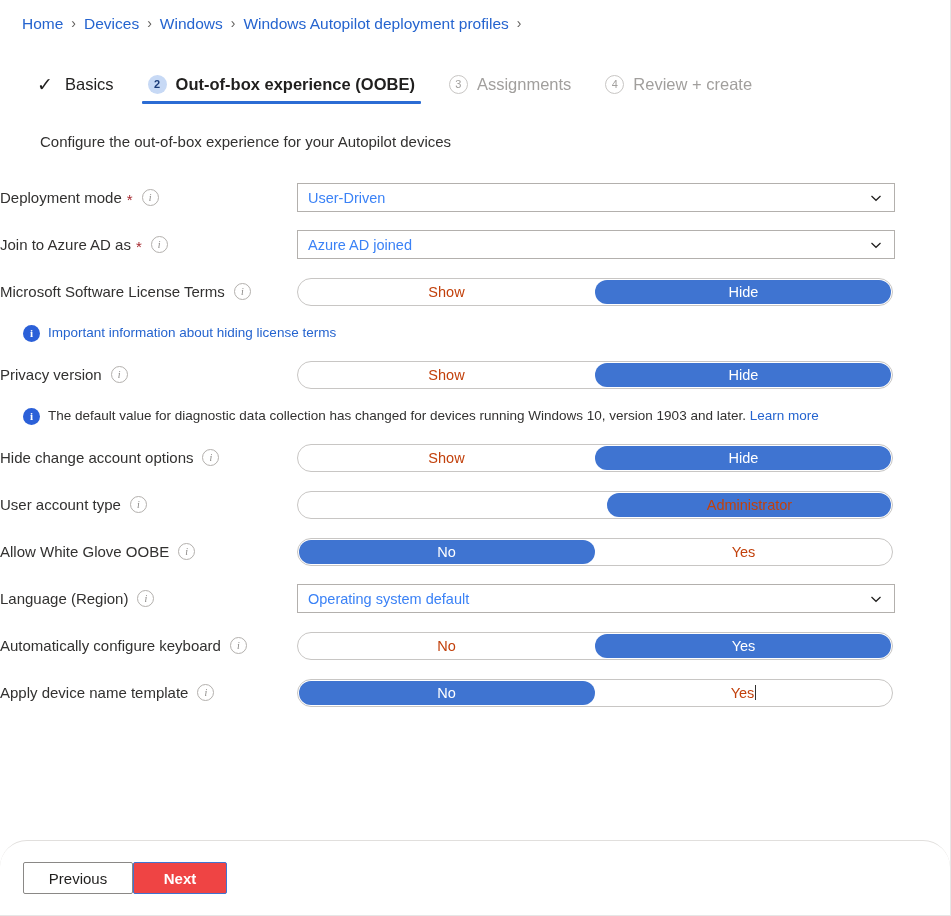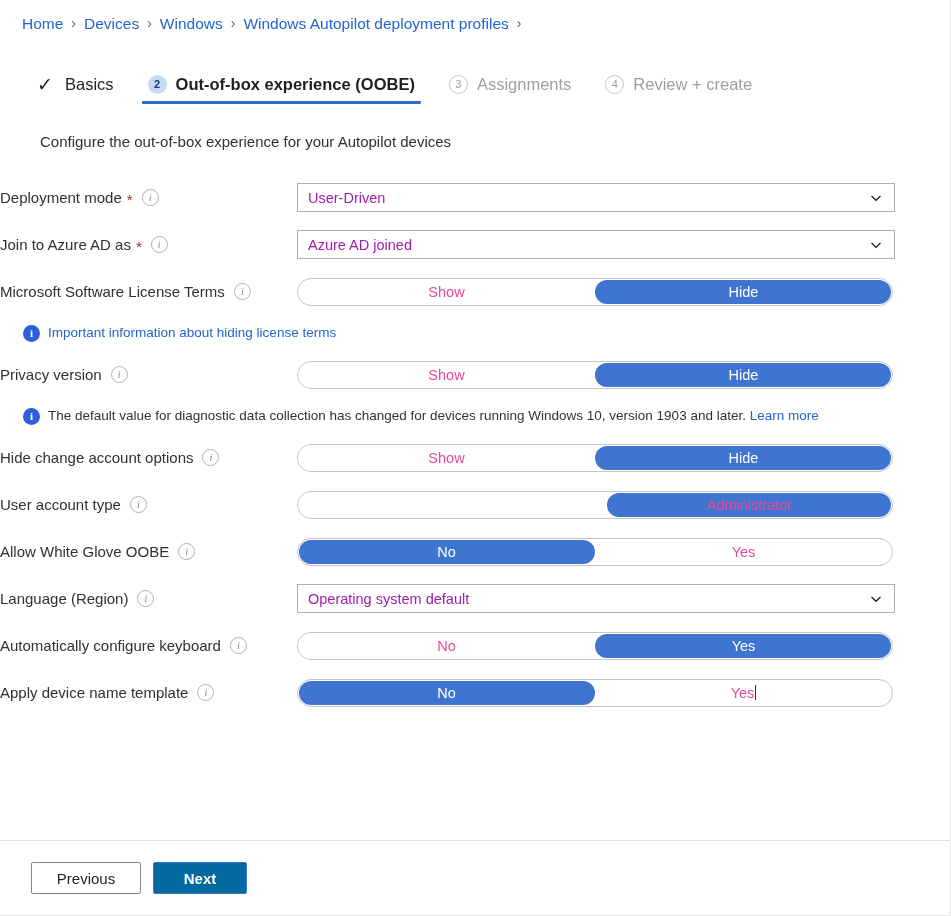--- a/index.html
+++ b/index.html
@@ -185,21 +185,21 @@
   .select {
     width: 598px;
     height: 29px;
     box-sizing: border-box;
     border: 1px solid #b3b0ad;
     background: #fff;
     display: flex;
     align-items: center;
     padding: 0 8px 0 10px;
     font-size: 14.5px;
-    color: #a21caf;
+    color: #3b82f6;
     cursor: pointer;
   }
   .select-value { flex: 1 1 auto; }
   .chev {
     width: 12px;
     height: 12px;
     flex: 0 0 auto;
     margin-right: 4px;
   }
   .chev svg { display: block; }
@@ -217,21 +217,21 @@
     align-items: stretch;
     cursor: pointer;
     overflow: hidden;
   }
   .pill-seg {
     flex: 1 1 50%;
     display: flex;
     align-items: center;
     justify-content: center;
     font-size: 14.5px;
-    color: #ec4899;
+    color: #c2410c;
     position: relative;
     z-index: 2;
     border-radius: 13px;
   }
   .pill-seg.sel {
     color: #ffffff;
   }
   .pill-fill {
     position: absolute;
     top: 1px;
@@ -292,44 +292,44 @@
   
   .footer {
     position: absolute;
     left: 0;
     right: 0;
     bottom: 0;
     height: 74px;
     border-top: 1px solid #e1dfdd;
     display: flex;
     align-items: center;
-    padding-left: 31px;
+    padding-left: 23px;
     background: #fff;
+    border-radius: 27px;
   }
   .btn {
     height: 32px;
     min-width: 110px;
     padding: 0 16px;
     font-size: 15px;
     font-family: "Liberation Sans", sans-serif;
     border-radius: 2px;
     cursor: pointer;
     box-sizing: border-box;
   }
   .btn-secondary {
     background: #fff;
     border: 1px solid #8a8886;
     color: #201f1e;
   }
   .btn-primary {
-    background: #0369a1;
+    background: #ef4444;
     border: 1px solid #3f74d1;
     color: #fff;
     font-weight: 600;
-    margin-left: 12px;
     min-width: 94px;
   }
 </style>
 </head>
 <body>
 
 <div class="page">
 
   <nav class="breadcrumb">
     <span class="crumb">Home</span>

